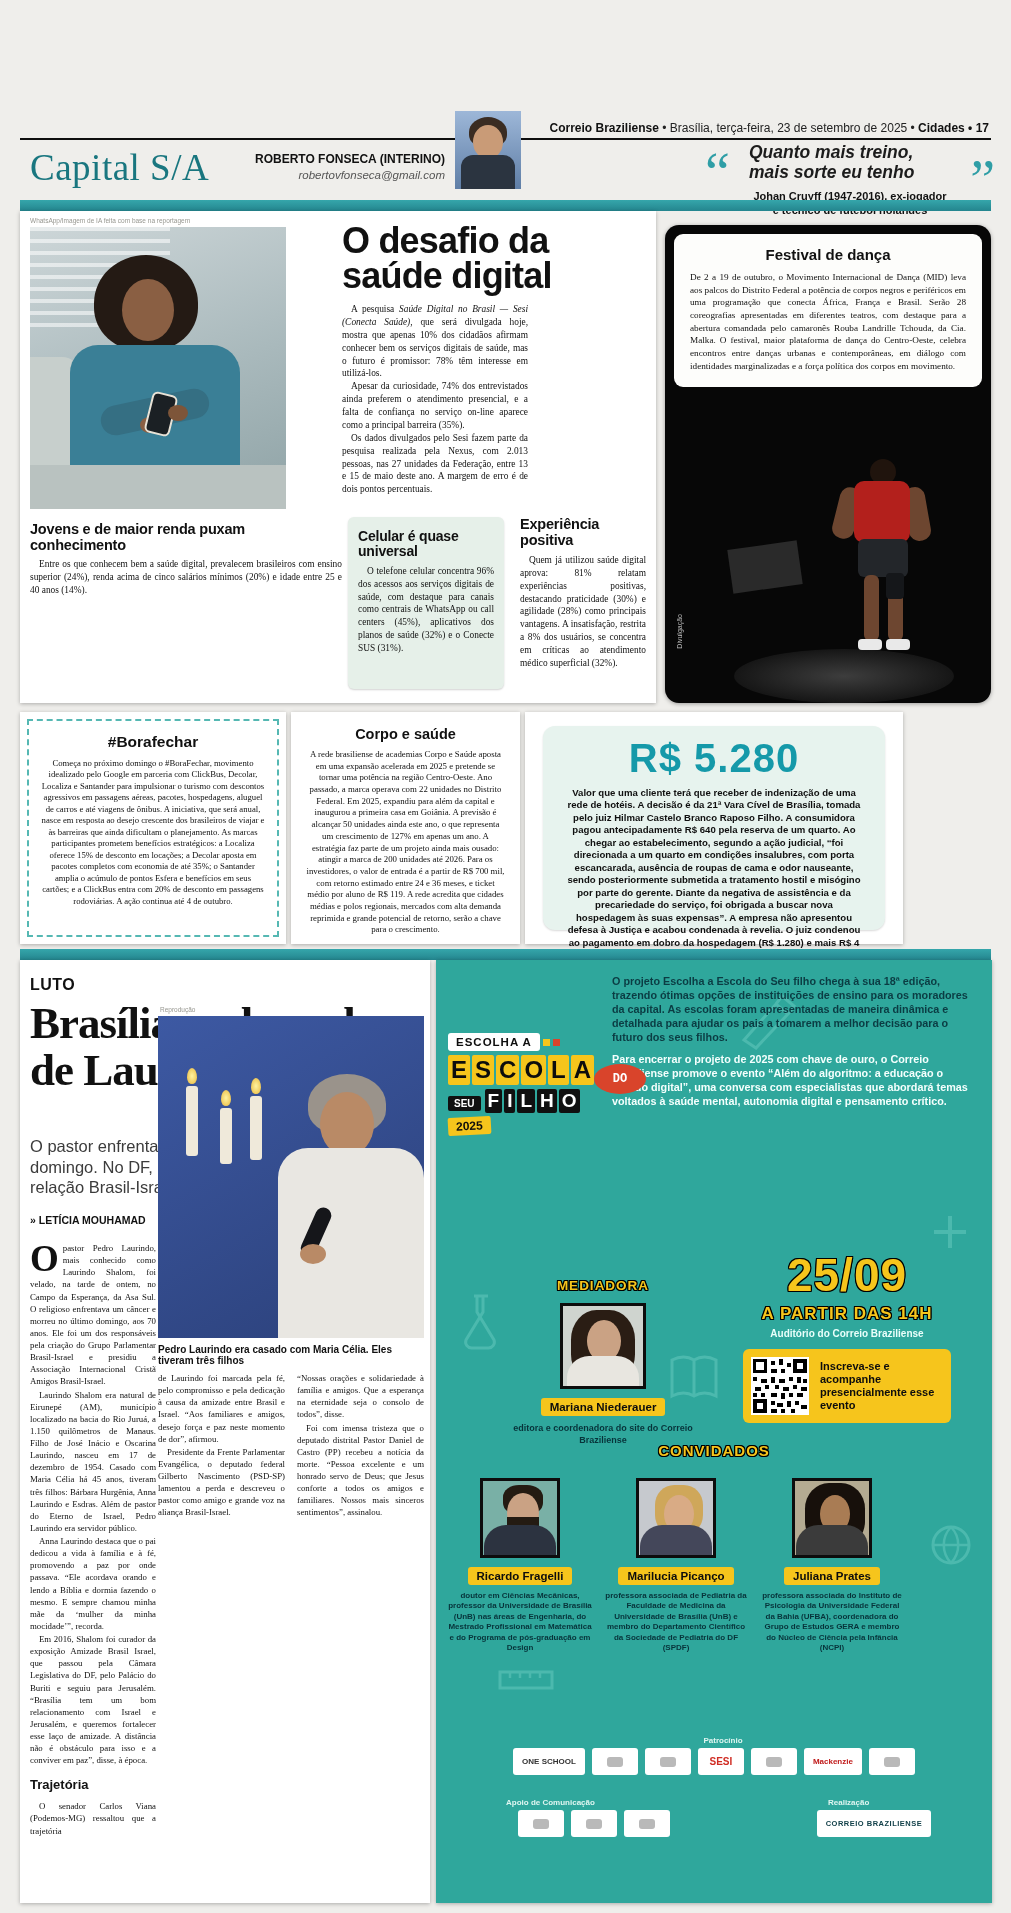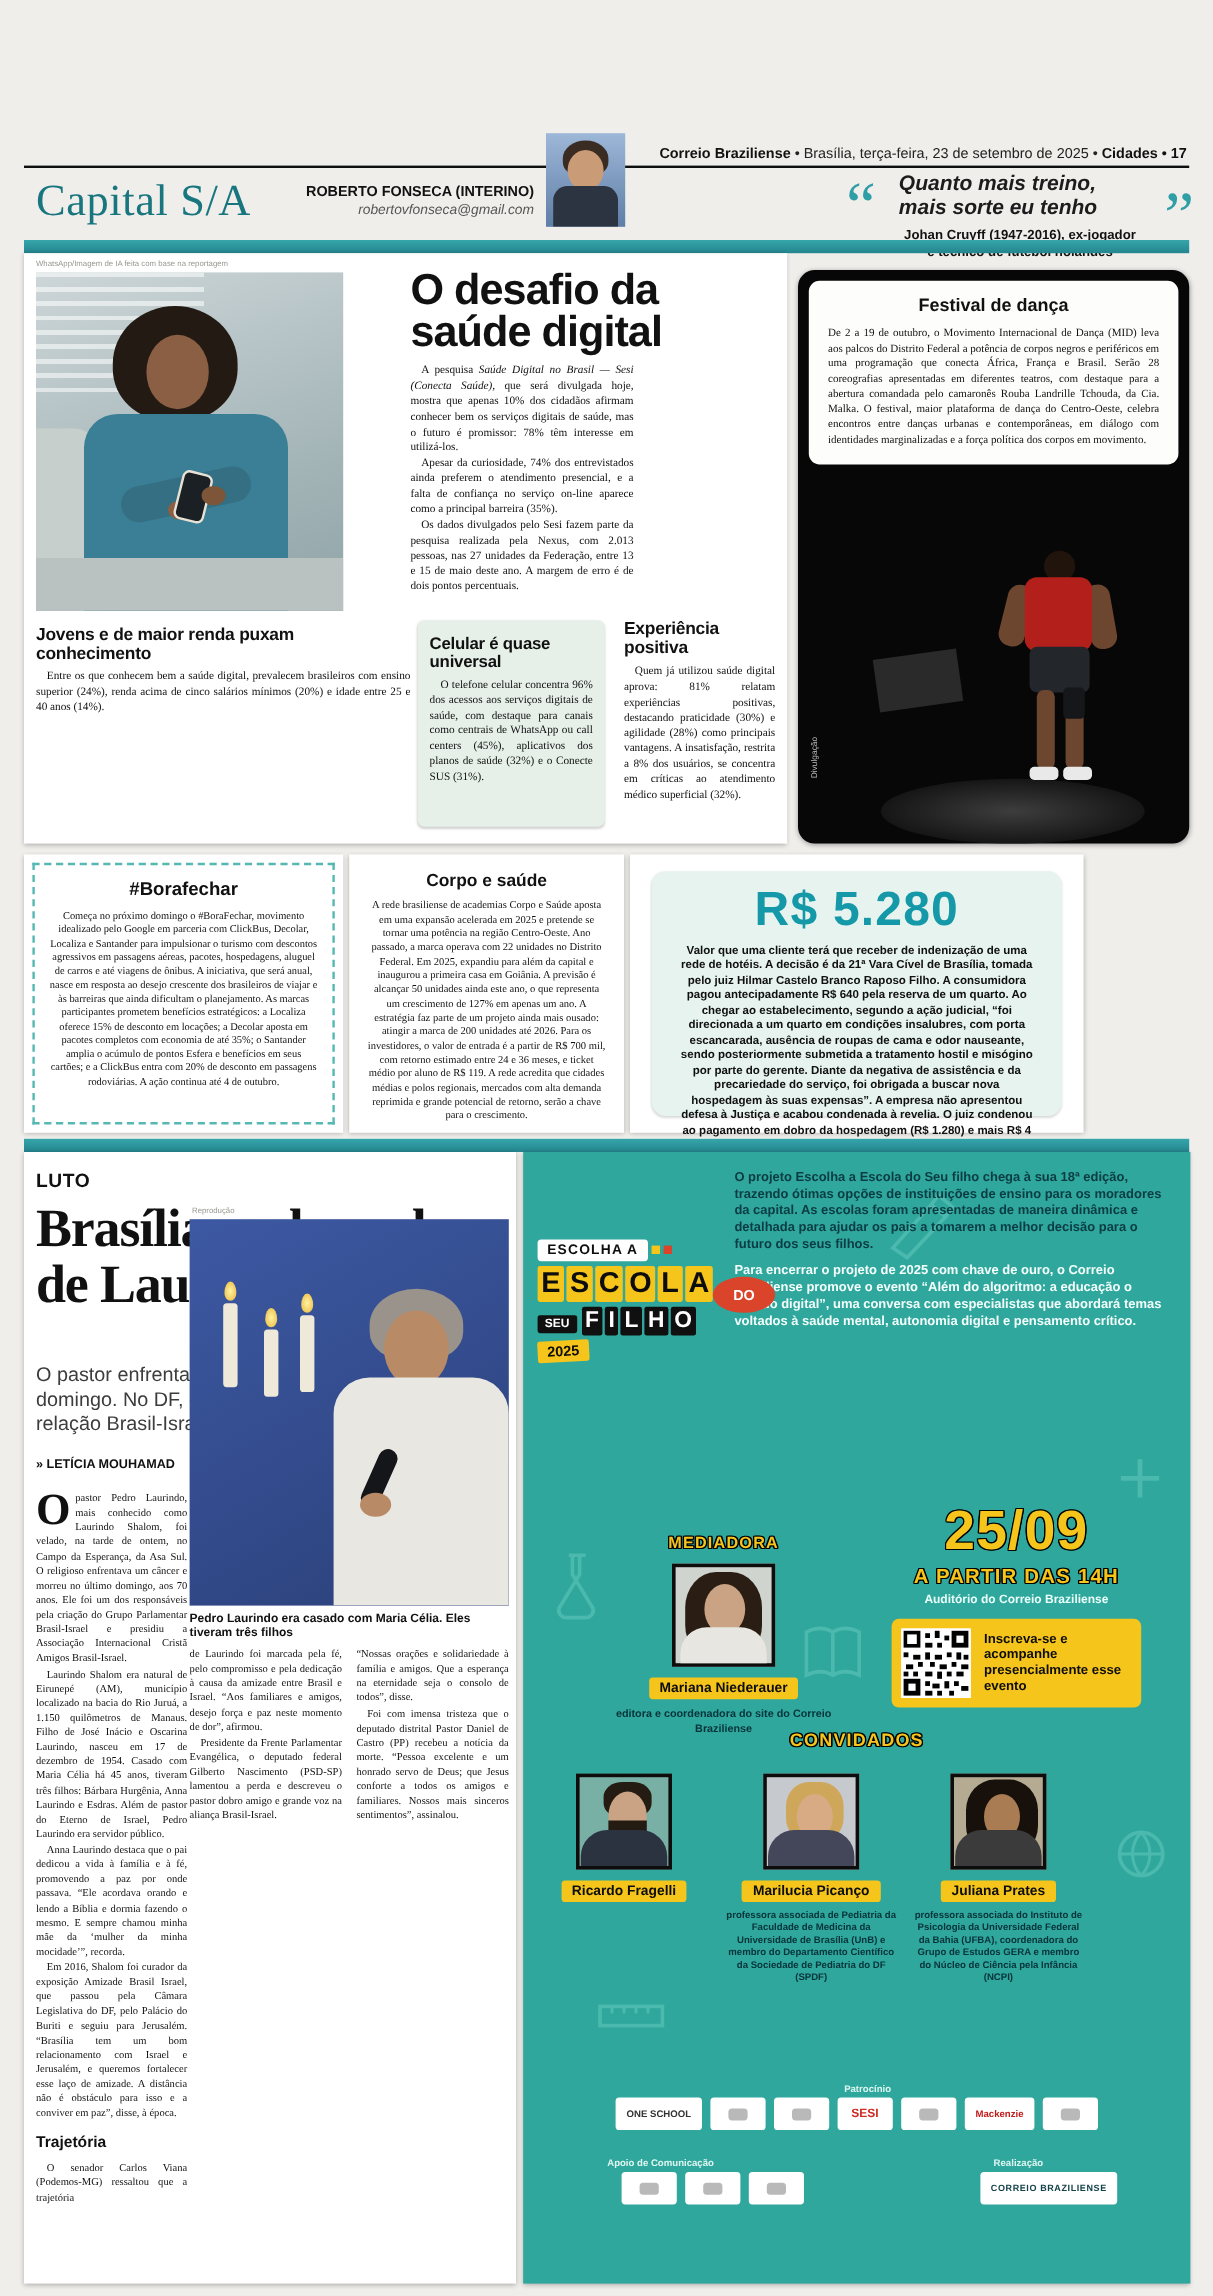--- a/index.html
+++ b/index.html
@@ -122,21 +122,21 @@
   .doodle { position:absolute; opacity:.45; }
   .adintro { position:absolute; left:176px; top:14px; width:360px; font-size:10.8px; line-height:1.3; }
   .adintro .p1 { color:#0b3c43; font-weight:700; margin-bottom:8px; }
   .adintro .p2 { color:#f4fffd; font-weight:600; }
   .adlogo { position:absolute; left:12px; top:72px; width:168px; }
   .chipw { display:inline-block; background:#fff; color:#0e0e0e; font-weight:800; font-size:11.5px; padding:3px 8px; border-radius:3px; letter-spacing:1px; }
   .sq { display:inline-block; width:7px; height:7px; margin-left:3px; }
   .tiles { margin-top:4px; }
   .tiles .tile { display:inline-block; background:#f6c51c; color:#0d0d0d; font-weight:800; font-size:24px; padding:1px 3px; margin-right:2px; border-radius:2px; }
   .tilesdark .tile { background:#101010; color:#fff; font-size:19px; }
-  .docirc { position:absolute; left:146px; top:32px; width:52px; height:30px; border-radius:50%; background:#d9442b; color:#fff; font-weight:800; font-size:12px; display:flex; align-items:center; justify-content:center; }
+  .docirc { position:absolute; left:146px; top:32px; width:52px; height:30px; border-radius:50%; background:#d9442b; color:#fff; font-weight:800; font-size:12px; display:flex; align-items:center; justify-content:center;font-family:Liberation Mono, monospace; }
   .seuchip { display:inline-block; background:#101010; color:#fff; font-weight:800; font-size:10px; padding:2px 6px; border-radius:2px; margin-right:4px; }
   .yearchip { display:inline-block; background:#f6c51c; color:#0d0d0d; font-weight:800; font-size:12px; padding:2px 8px; border-radius:2px; margin-top:4px; transform:rotate(-3deg); }
   .outlined { color:#f6c51c; text-shadow:1px 0 #000,-1px 0 #000,0 1px #000,0 -1px #000,1px 1px #000,-1px -1px #000,1px -1px #000,-1px 1px #000; }
   .mediadora { position:absolute; left:62px; top:318px; width:210px; text-align:center; }
   .medlabel { font-size:13.5px; font-weight:800; letter-spacing:1px; }
   .portrait { position:relative; width:86px; height:86px; border:3px solid #0d0d0d; background:#cfd4cf; margin:10px auto 8px; overflow:hidden; }
   .pt-hair { position:absolute; border-radius:40%; background:#2a1d14; }
   .pt-face { position:absolute; border-radius:50%; background:#caa284; }
   .pt-torso { position:absolute; bottom:-8px; left:50%; transform:translateX(-50%); width:72px; height:38px; border-radius:22px 22px 0 0; background:#e8e6e0; }
   .namechip { display:inline-block; background:#f6c51c; color:#0d0d0d; font-weight:800; font-size:11.5px; padding:3px 9px; border-radius:3px; }
@@ -296,21 +296,21 @@
     <div class="p-hair"></div>
     <div class="p-face"></div>
     <div class="p-shirt"></div>
     <div class="p-mic"></div>
     <div class="p-hand"></div>
   </div>
   <div class="caption">Pedro Laurindo era casado com Maria Célia. Eles tiveram três filhos</div>
 
   <div class="lcol col2">
     <p style="text-indent:0;">de Laurindo foi marcada pela fé, pelo compromisso e pela dedicação à causa da amizade entre Brasil e Israel. “Aos familiares e amigos, desejo força e paz neste momento de dor”, afirmou.</p>
-    <p>Presidente da Frente Parlamentar Evangélica, o deputado federal Gilberto Nascimento (PSD-SP) lamentou a perda e descreveu o pastor dobro amigo e grande voz na aliança Brasil-Israel.</p>
+    <p>Presidente da Frente Parlamentar Evangélica, o deputado federal Gilberto Nascimento (PSD-SP) lamentou a perda e descreveu o pastor como amigo e grande voz na aliança Brasil-Israel.</p>
   </div>
   <div class="lcol col3">
     <p style="text-indent:0;">“Nossas orações e solidariedade à família e amigos. Que a esperança na eternidade seja o consolo de todos”, disse.</p>
     <p>Foi com imensa tristeza que o deputado distrital Pastor Daniel de Castro (PP) recebeu a notícia da morte. “Pessoa excelente e um honrado servo de Deus; que Jesus conforte a todos os amigos e familiares. Nossos mais sinceros sentimentos”, assinalou.</p>
   </div>
 </div>
 
 <div class="ad">
 
   <svg class="doodle" style="left:300px; top:30px;" width="70" height="60" viewBox="0 0 70 60">
@@ -414,20 +414,21 @@
 
   <div class="guests">
     <div class="guest g1">
       <div class="portrait">
         <div class="pt-hair" style="left:20px; top:4px; width:40px; height:30px; background:#241b12;"></div>
         <div class="pt-face" style="left:24px; top:12px; width:32px; height:40px;"></div>
         <div class="pt-hair" style="left:24px; top:36px; width:32px; height:20px; border-radius:0 0 40% 40%; background:#241b12;"></div>
         <div class="pt-torso" style="background:#2c3340;"></div>
       </div>
       <span class="namechip">Ricardo Fragelli</span>
+      <div class="guestdesc">doutor em Ciências Mecânicas, professor da Universidade de Brasília (UnB) nas áreas de Engenharia, do Mestrado Profissional em Matemática e do Programa de pós-graduação em Design</div>
     </div>
     <div class="guest g3">
       <div class="portrait">
         <div class="pt-hair" style="left:16px; top:4px; width:48px; height:50px; background:#cfa75a;"></div>
         <div class="pt-face" style="left:25px; top:14px; width:30px; height:38px; background:#d9ab85;"></div>
         <div class="pt-torso" style="background:#44475a;"></div>
       </div>
       <span class="namechip">Marilucia Picanço</span>
       <div class="guestdesc">professora associada de Pediatria da Faculdade de Medicina da Universidade de Brasília (UnB) e membro do Departamento Científico da Sociedade de Pediatria do DF (SPDF)</div>
     </div>

